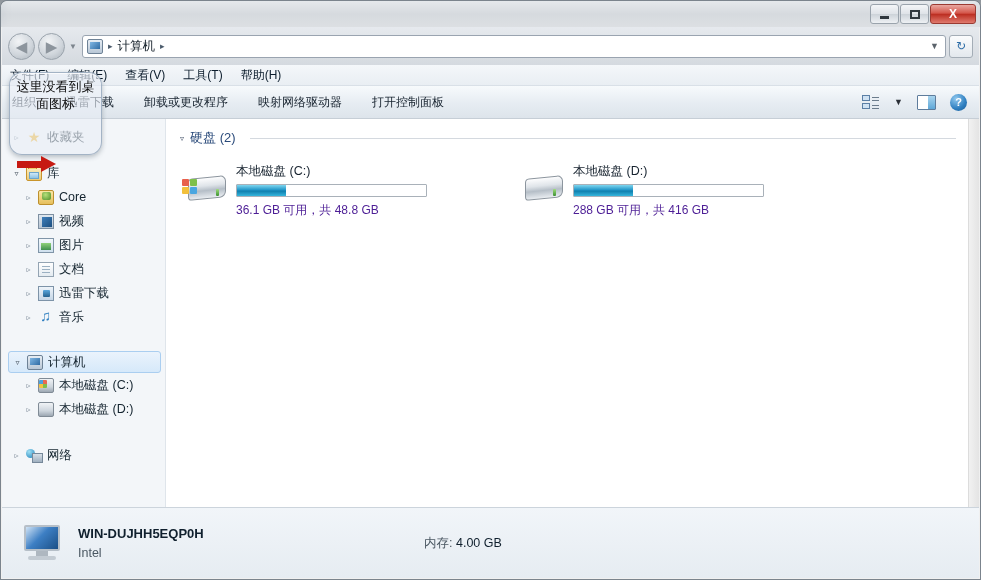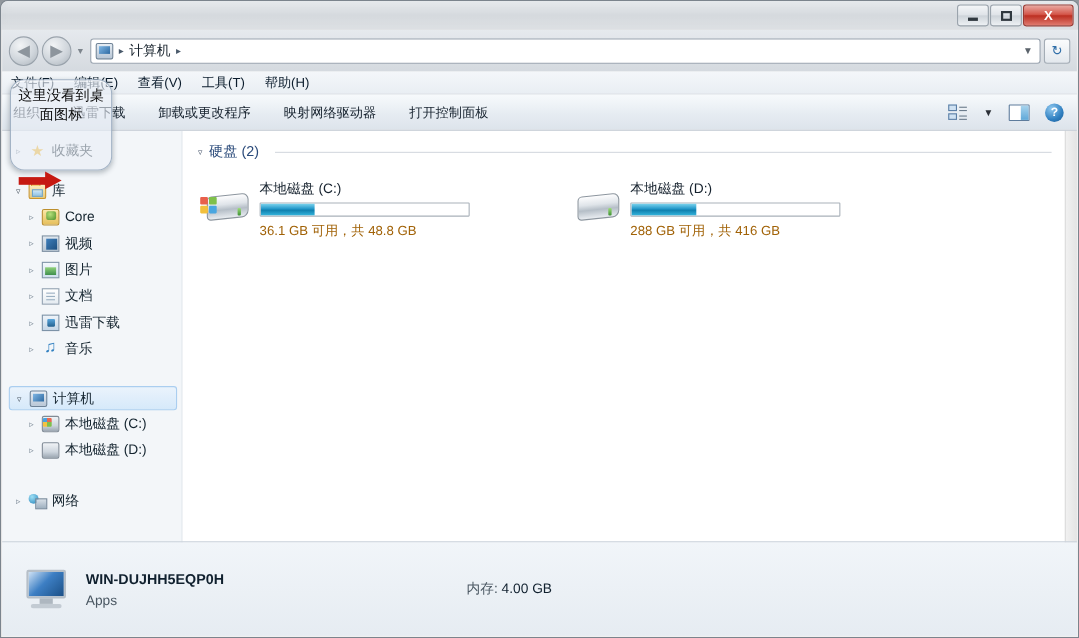--- a/index.html
+++ b/index.html
@@ -286,25 +286,25 @@
   .fq3 { left:0; top:8px; background:#f2c03c; }
   .fq4 { left:8px; top:8px; background:#49a6e0; }
 
   .drive-info { padding-top: 2px; }
   .drive-name { font-size: 12.5px; color: #16222e; margin-bottom: 4px; }
   .bar {
     width: 191px; height: 13px; background: #ffffff;
     border: 1px solid #a9b1b9; border-radius: 1px; overflow: hidden;
   }
   .bar-fill { height: 100%; }
-  .drive-cap { font-size: 12px; color: #a16207; margin-top: 5px; }
+  .drive-cap { font-size: 12px; color: #4c1d95; margin-top: 5px; }
 
   
   .statusbar {
-    position: absolute; left: 1px; right: 1px; bottom: 1px; height: 86px;
+    position: absolute; left: 1px; right: 1px; bottom: 1px; height: 71px;
     background: linear-gradient(180deg,#f1f5f9 0%,#e6ecf2 100%);
     border-top: 1px solid #ccd4dc;
     display: flex; align-items: center; padding-left: 18px; gap: 14px;
   }
   .sb-icon { width: 44px; height: 40px; position: relative; flex: 0 0 44px; }
   .sb-screen {
     position: absolute; left: 4px; top: 2px; width: 36px; height: 26px;
     background: linear-gradient(135deg,#cfe2f5 0%,#3d7fc4 45%,#1b4f86 100%);
     border: 2px solid #b6bfc8; border-radius: 2px;
   }
@@ -549,21 +549,21 @@
 
   <div class="statusbar">
     <div class="sb-icon">
       <span class="sb-screen"></span>
         <span class="sb-stand"></span>
         <span class="sb-base"></span>
     </div>
     <div class="sb-cols">
       <div class="sb-col c-name">
         <span class="sb-l1">WIN-DUJHH5EQP0H</span>
-        <span class="sb-l2">Apps</span>
+        <span class="sb-l2">Intel</span>
       </div>
       <div class="sb-col c-wg">
       </div>
       <div class="sb-col">
         <span class="sb-l2"><span class="sb-k">内存:</span>
           <span class="sb-v">4.00 GB</span></span>
       </div>
     </div>
   </div>
 

